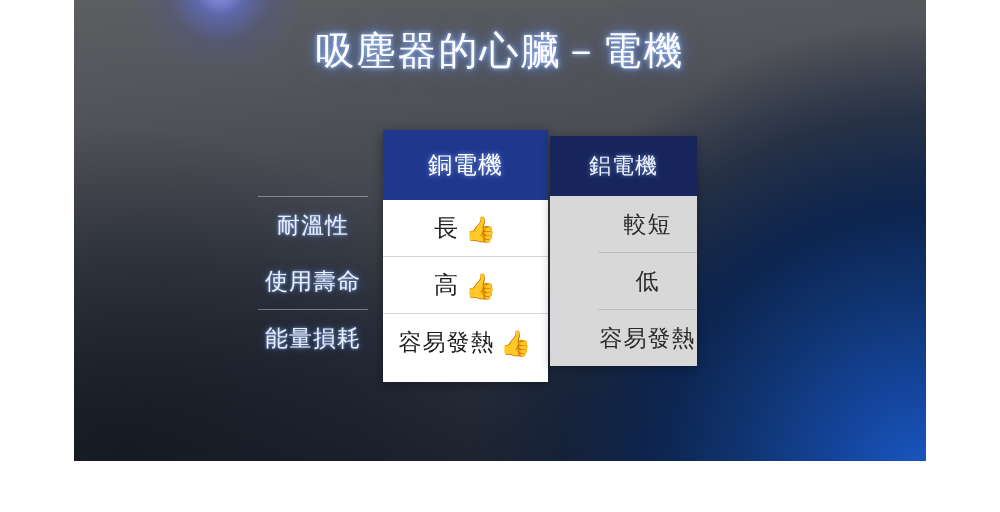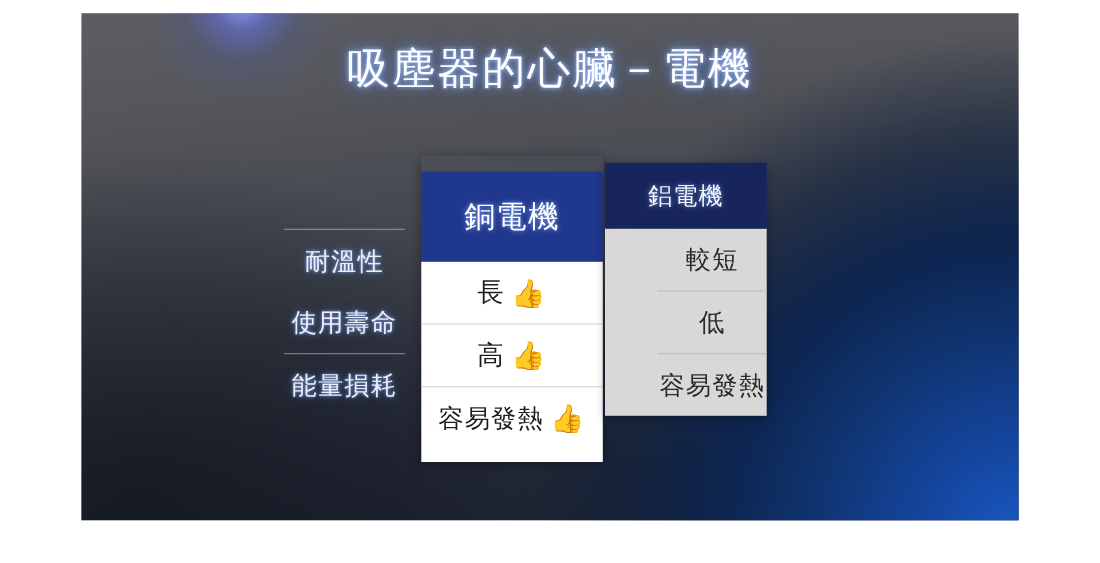--- a/index.html
+++ b/index.html
@@ -20,21 +20,21 @@
     position: relative;
     width: 1000px;
     height: 512px;
     background: #ffffff;
   }
 
   
   #slide {
     position: absolute;
     left: 74px;
-    top: 12px;
+    top: 0px;
     width: 852px;
     height: 461px;
     overflow: hidden;
     background:
       
       radial-gradient(circle 560px at 100% 104%,
           #1a59c4 0%,
           #14459d 16%,
           #103573 32%,
           #0d2550 48%,
@@ -121,30 +121,29 @@
 
   
   .col-copper {
     position: absolute;
     left: 309px;
     top: 130px;
     width: 165px;
     box-shadow: 0 2px 10px rgba(0,0,0,0.38);
   }
   .col-copper .head {
-    height: 82px;
+    height: 70px;
     background: #20378e;
     display: flex;
     align-items: center;
     justify-content: center;
-    font-size: 28px;
+    font-size: 24px;
     letter-spacing: 1px;
     color: #ffffff;
     text-shadow: 0 0 5px rgba(150,190,255,0.85);
-    margin-top: 14px;
   }
   .col-copper .body {
     background: #ffffff;
     padding-bottom: 12px;
   }
   .col-copper .cell {
     height: 56px;
     display: flex;
     align-items: center;
     justify-content: center;

